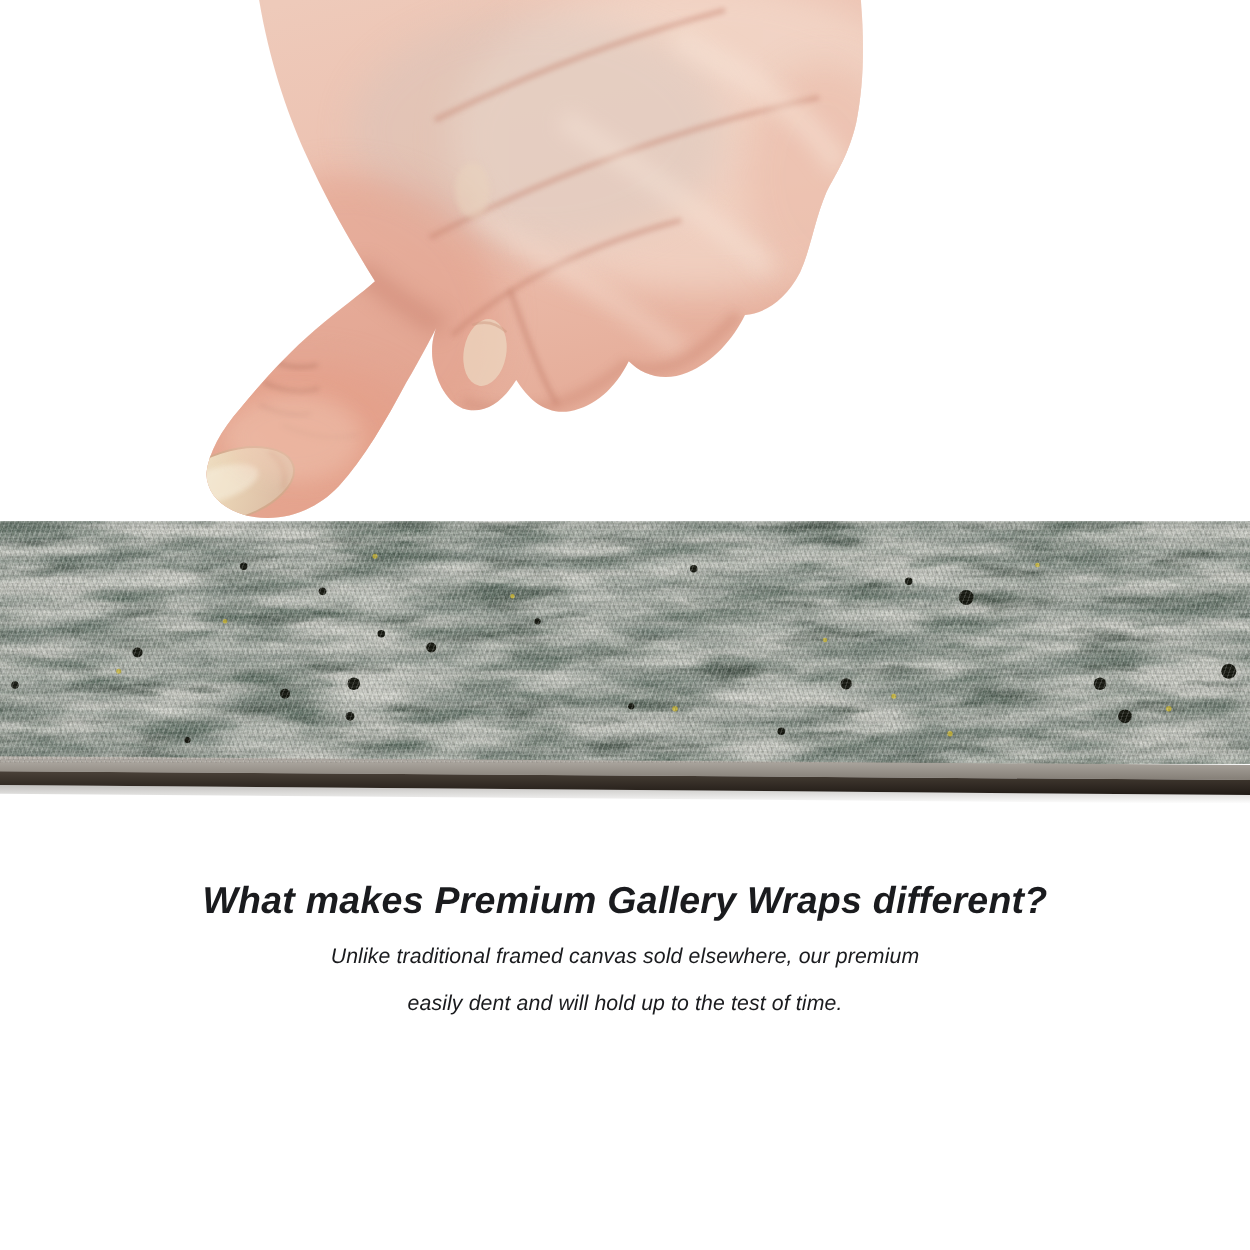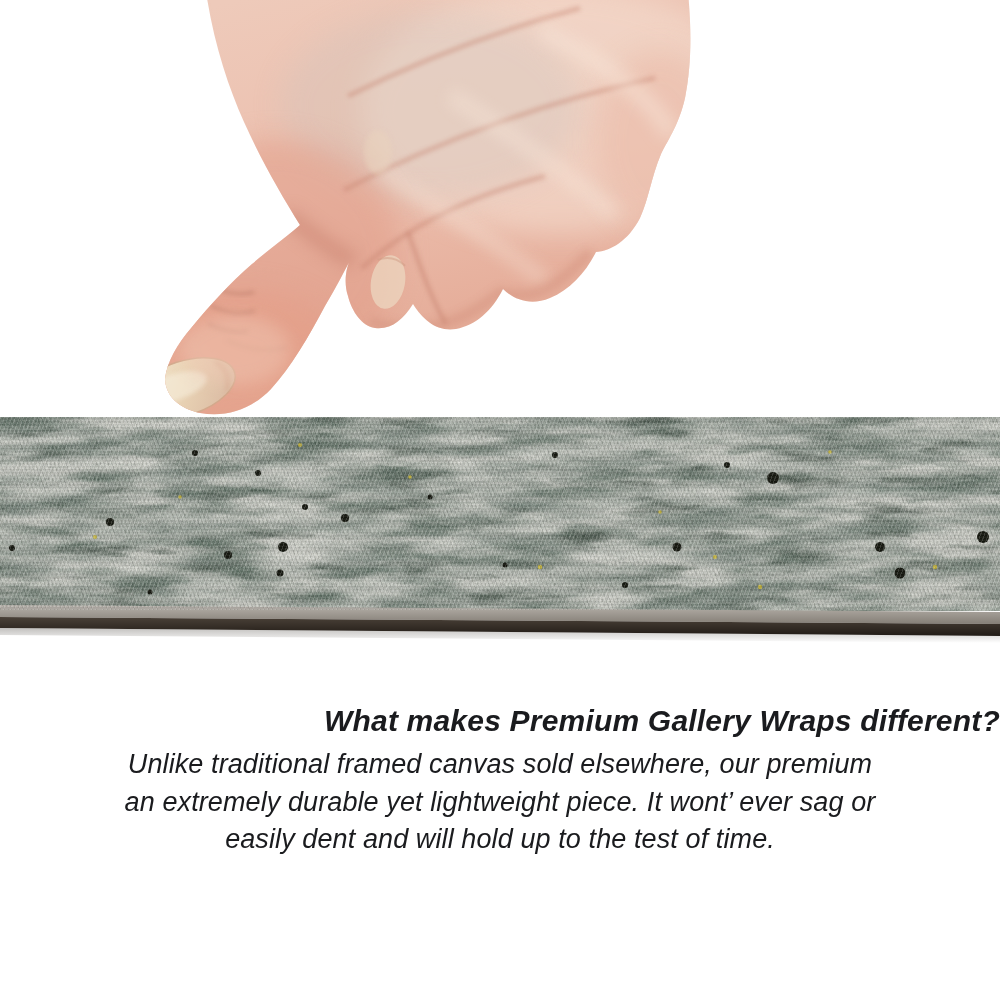--- a/index.html
+++ b/index.html
@@ -51,27 +51,26 @@
     text-align: center;
     color: #1a1b1e;
   }
   .caption h2 {
     margin: 0 0 6px 0;
     font-style: italic;
     font-weight: 700;
     font-size: 30px;
     line-height: 38px;
     letter-spacing: 0.2px;
-    text-align: right;
   }
   .caption p {
     margin: 0;
     font-style: italic;
     font-weight: 400;
-    font-size: 27px;
+    font-size: 17px;
     line-height: 37.5px;
     letter-spacing: 0.1px;
   }
 </style>
 </head>
 <body>
 
 <div class="stage">
 
   <div class="strip">
@@ -271,17 +270,16 @@
         <path d="M 222,372 q 12,14 2,32" fill="none" stroke="#cf9c82" stroke-width="3" opacity="0.55" filter="url(#b2)"></path>
       </g>
 
       <ellipse cx="235" cy="350" rx="55" ry="35" fill="#f1c9b6" opacity="0.45" filter="url(#b8)"></ellipse>
     </g>
   </svg>
 
   <div class="caption">
     <h2>What makes Premium Gallery Wraps different?</h2>
     <p>Unlike traditional framed canvas sold elsewhere, our premium</p>
-    <p>an extremely durable yet lightweight piece. It wont’ ever sag or</p>
     <p>easily dent and will hold up to the test of time.</p>
   </div>
 
 </div>
 
 </body></html>

